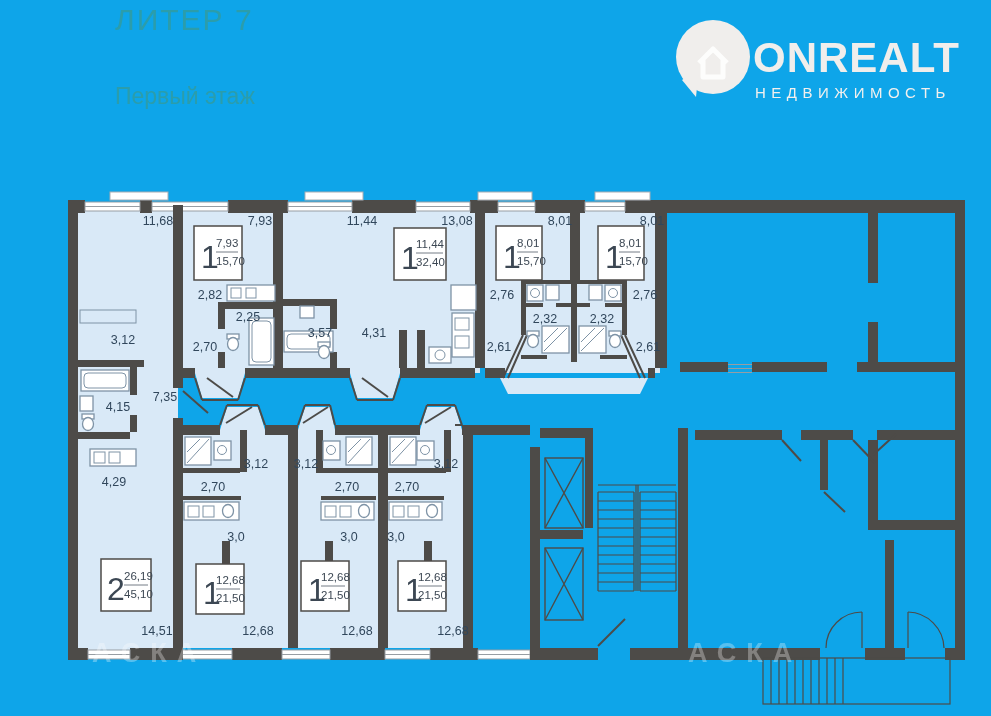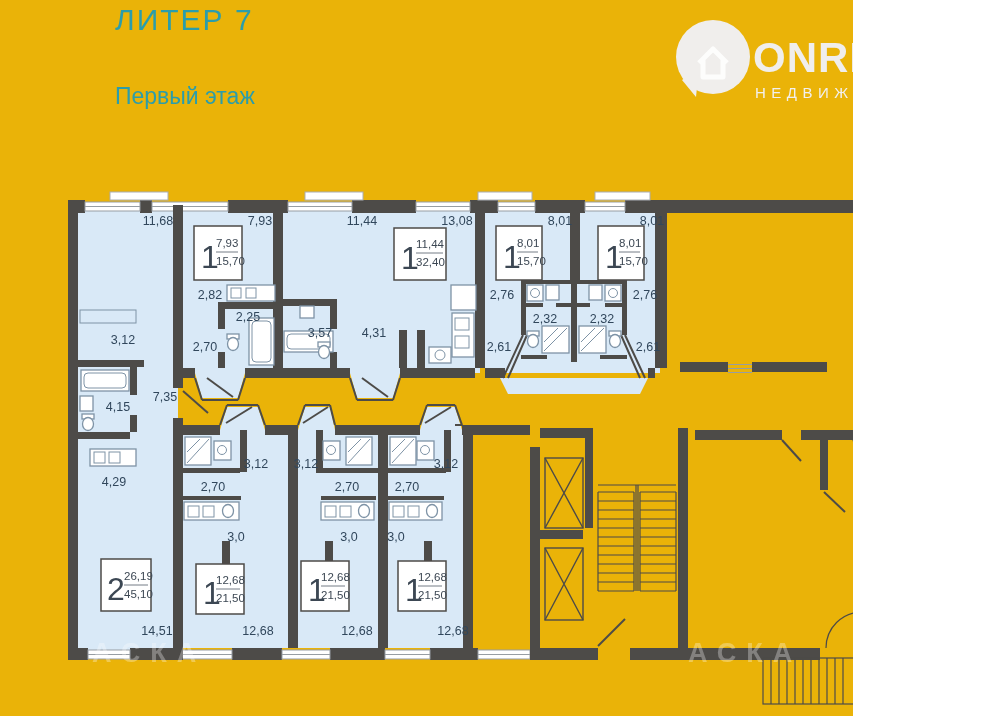--- a/index.html
+++ b/index.html
@@ -1,16 +1,16 @@
 <!DOCTYPE html>
 <html><head>
 <meta charset="utf-8">
 <style>
   html,body{margin:0;padding:0;background:#fff;}
-  .stage{width:853px;height:716px;position:relative;background:#eab308;overflow:hidden;}
+  .stage{width:991px;height:716px;position:relative;background:#0ea5e9;overflow:hidden;}
   svg{display:block;}
   .wall{fill:#4d4b48;}
   .apt{fill:#d9e9f7;}
   .lblbox{fill:#ffffff;stroke:#4d4b48;stroke-width:1.5;}
   .glz{fill:#ffffff;stroke:#979da3;stroke-width:1;}
   .winline{stroke:#979da3;stroke-width:1;fill:none;}
   .ledge{fill:#ffffff;stroke:#a9aeb3;stroke-width:1;}
   .fx{fill:#ffffff;stroke:#7e93a6;stroke-width:1.3;}
   .fxl{fill:none;stroke:#7e93a6;stroke-width:1;}
   .door{stroke:#4d4b48;stroke-width:2;fill:none;}

